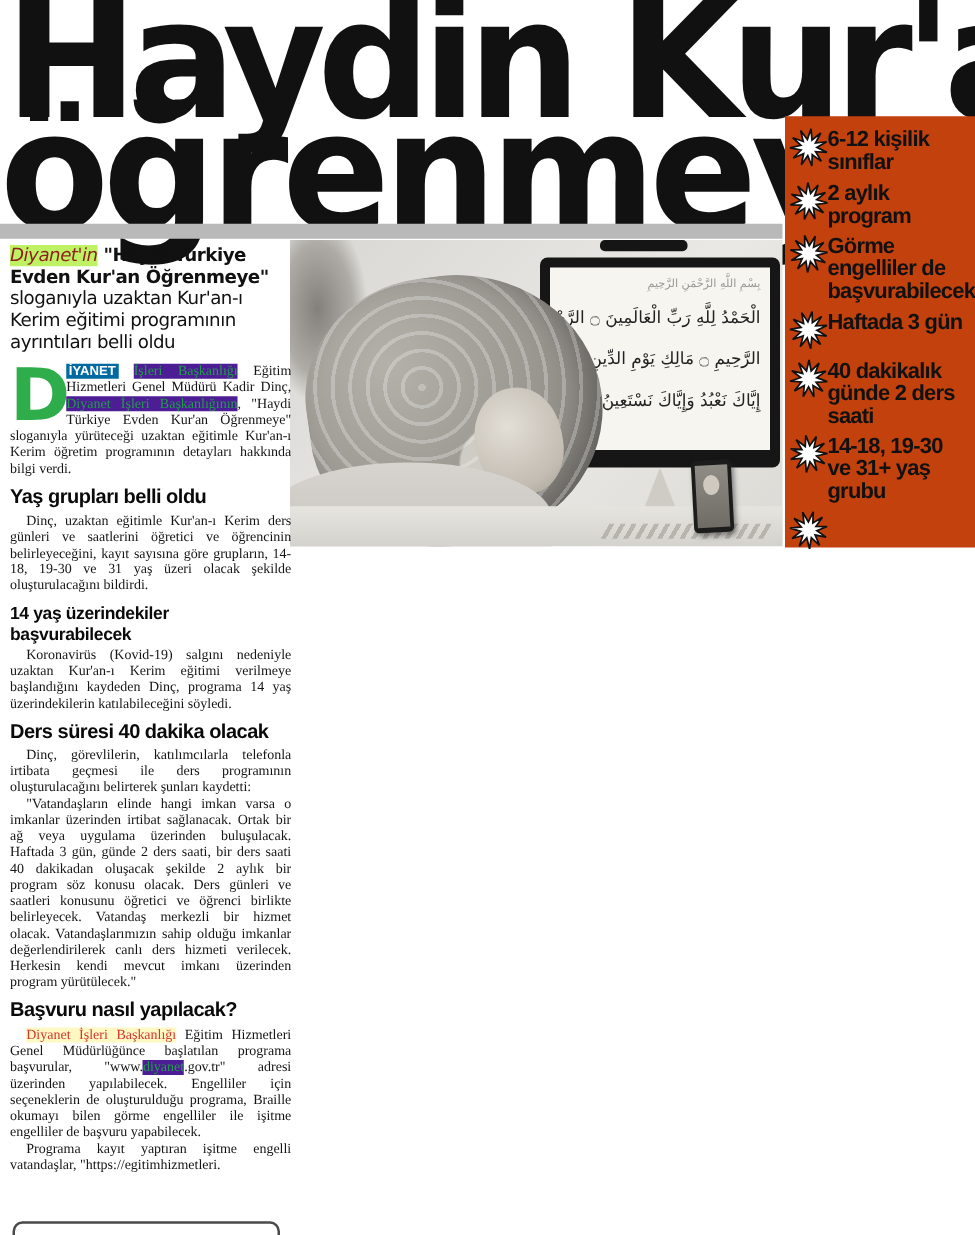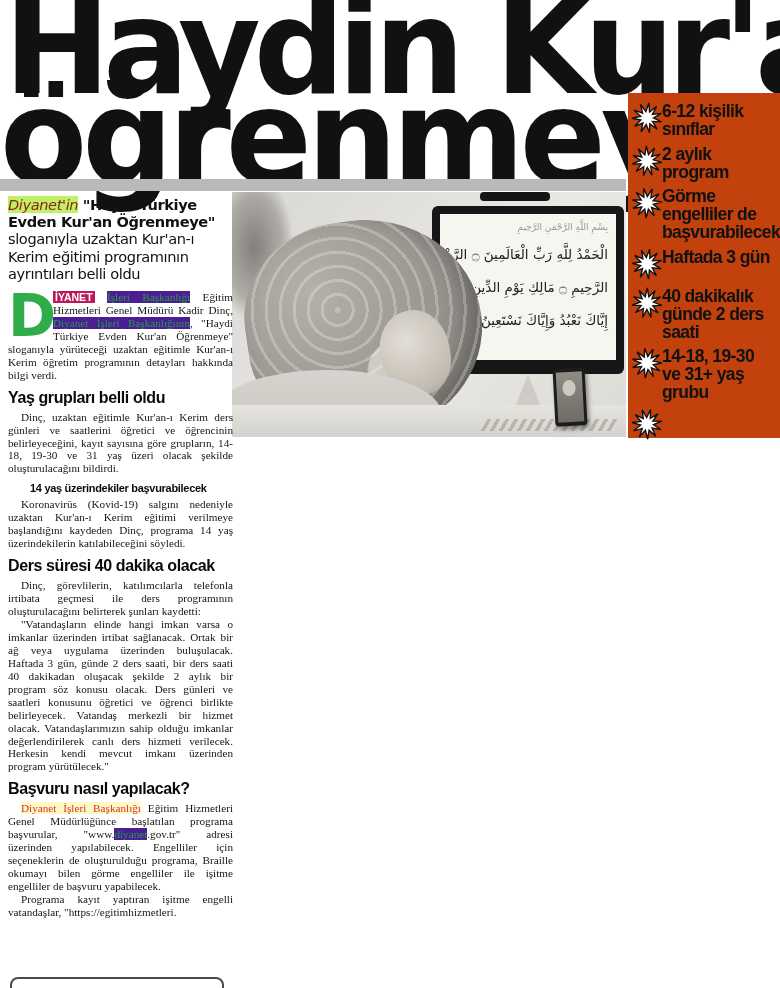--- a/index.html
+++ b/index.html
@@ -64,24 +64,24 @@
   
   #column{position:absolute;left:8px;top:196px;width:225px;height:792px;overflow:hidden;}
   #lead{font-family:"DejaVu Sans", sans-serif;font-size:14.6px;line-height:1.18;color:#111;
         letter-spacing:-0.4px;margin-bottom:9px;}
   #lead .bold{font-weight:bold;}
   #article{font-size:11.2px;line-height:1.16;color:#141414;text-align:justify;}
   #article p{margin:0;text-indent:13px;}
   #article p.nofirst{text-indent:0;}
   #article h3{font-family:"Liberation Sans", sans-serif;font-weight:bold;color:#0a0a0a;
         font-size:16px;letter-spacing:-0.4px;margin:7px 0 3px;text-align:left;text-indent:0;}
-  #article h3.h-small{font-size:11px;letter-spacing:-0.3px;margin-left:22px;}
+  #article h3.h-small{font-size:14px;letter-spacing:-0.3px;}
   .dropcap{float:left;font-family:"DejaVu Sans", sans-serif;font-weight:bold;color:#2fad4a;
         font-size:58px;line-height:.82;width:42px;margin:2px 3px 0 0;}
-  .inverse{background:#be185d;color:#fff;font-family:"Liberation Sans", sans-serif;
+  .inverse{background:#0369a1;color:#fff;font-family:"Liberation Sans", sans-serif;
         font-weight:bold;padding:0 2px;font-size:10.5px;}
   .hl-pink{background:#bef264;color:#8d1f1f;font-style:italic;}
   .hl-cyan{background:#4c1d95;color:#1f9e45;}
   .hl-orange{background:#fef9c3;color:#d43434;}
 
   
   #bottom-box{position:absolute;left:10px;top:977px;width:210px;height:26px;
         border:2px solid #4a4a4a;border-radius:8px;background:#fff;}
 </style>
 </head>

